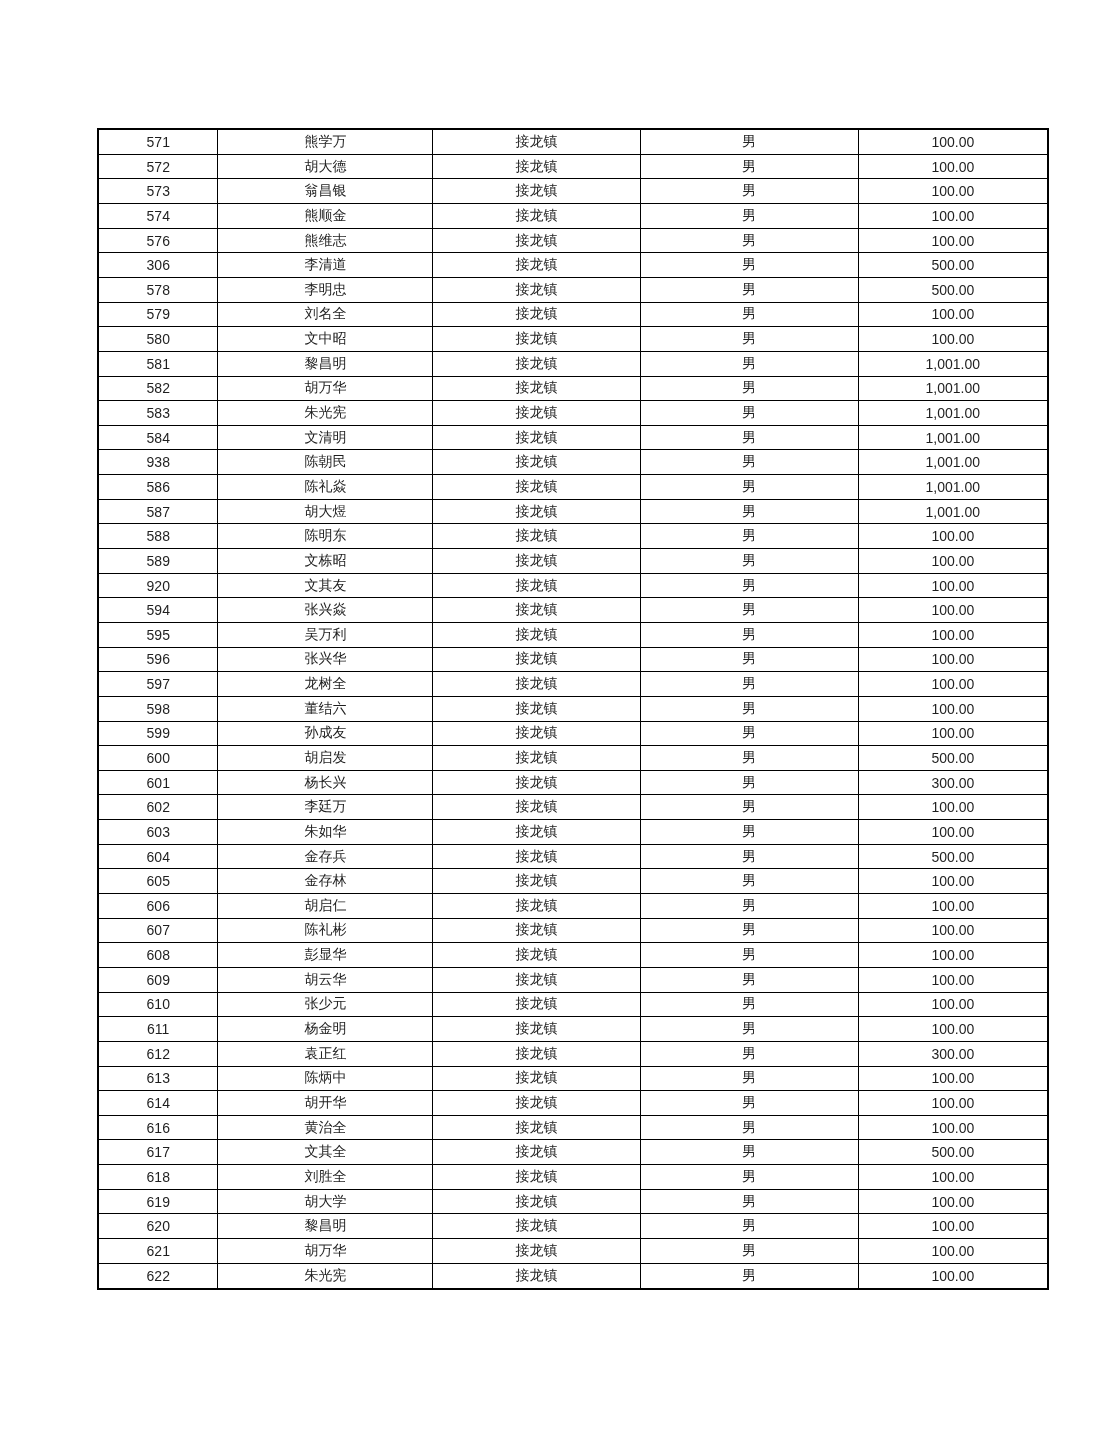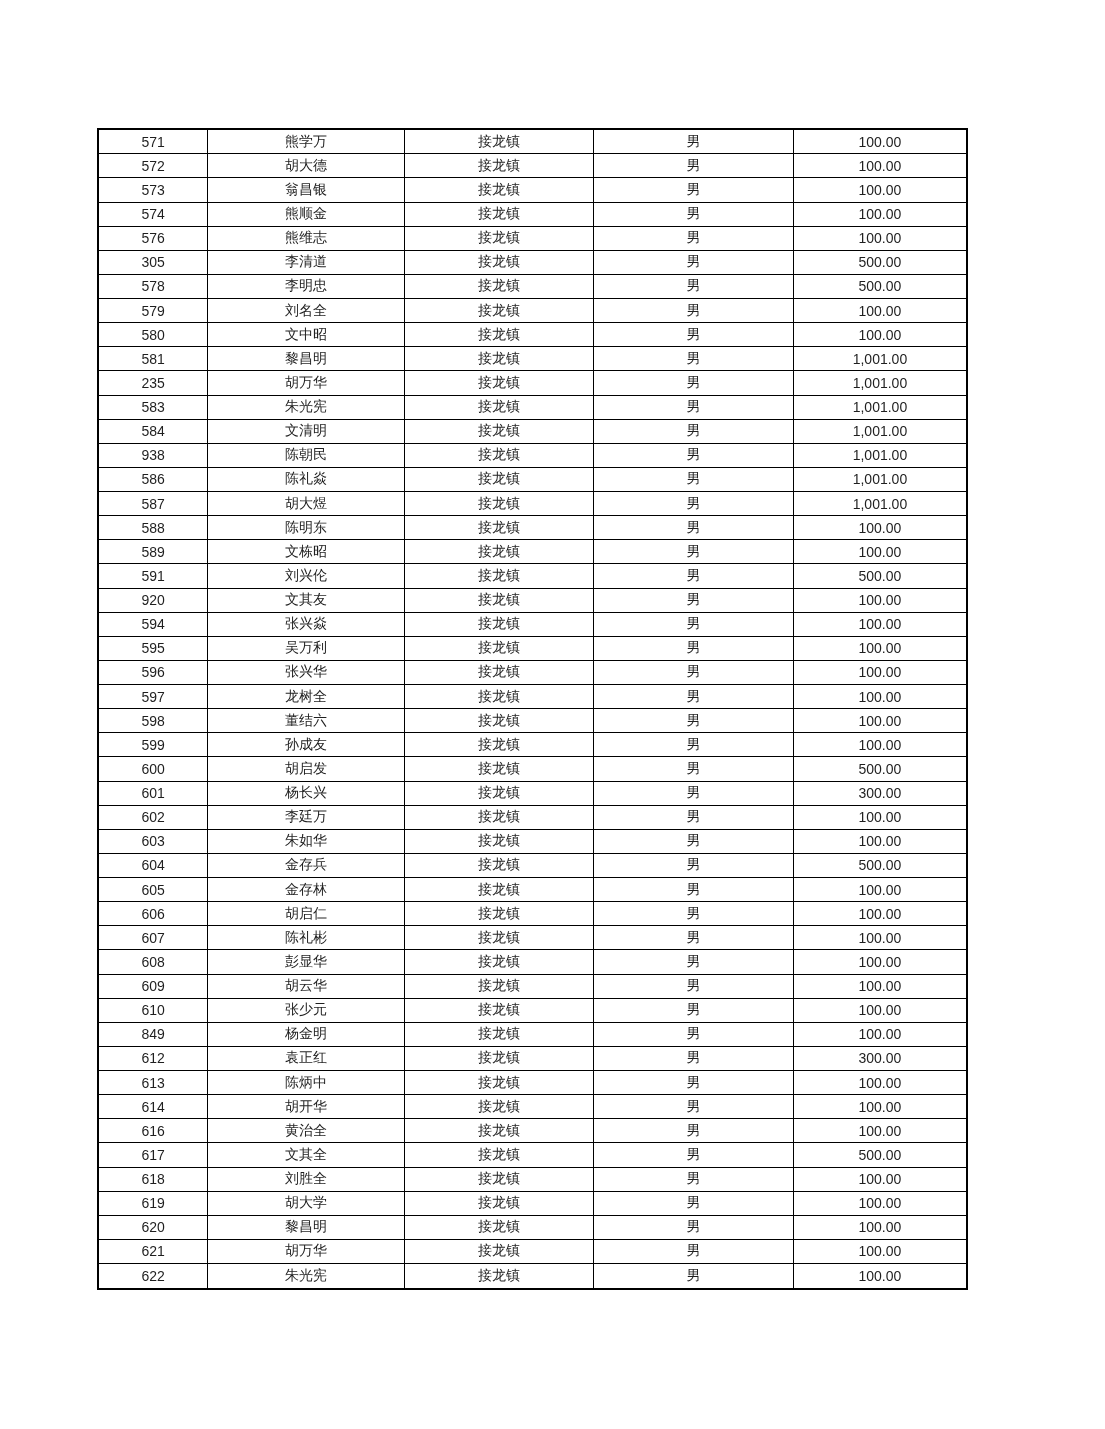--- a/index.html
+++ b/index.html
@@ -13,21 +13,21 @@
     position: relative;
     width: 1105px;
     height: 1429px;
     background: #ffffff;
     overflow: hidden;
   }
   table.roster {
     position: absolute;
     left: 97px;
     top: 128px;
-    width: 871px;
+    width: 952px;
     height: 1162px;
     border-collapse: collapse;
     table-layout: fixed;
   }
   table.roster, table.roster td {
     border: 1px solid #000000;
   }
   table.roster {
     border-width: 2px;
   }
@@ -81,21 +81,21 @@
           <td class="c-amount">100.00</td>
         </tr>
         <tr>
           <td class="c-no">576</td>
           <td class="c-name">熊维志</td>
           <td class="c-town">接龙镇</td>
           <td class="c-gender">男</td>
           <td class="c-amount">100.00</td>
         </tr>
         <tr>
-          <td class="c-no">305</td>
+          <td class="c-no">306</td>
           <td class="c-name">李清道</td>
           <td class="c-town">接龙镇</td>
           <td class="c-gender">男</td>
           <td class="c-amount">500.00</td>
         </tr>
         <tr>
           <td class="c-no">578</td>
           <td class="c-name">李明忠</td>
           <td class="c-town">接龙镇</td>
           <td class="c-gender">男</td>
@@ -116,21 +116,21 @@
           <td class="c-amount">100.00</td>
         </tr>
         <tr>
           <td class="c-no">581</td>
           <td class="c-name">黎昌明</td>
           <td class="c-town">接龙镇</td>
           <td class="c-gender">男</td>
           <td class="c-amount">1,001.00</td>
         </tr>
         <tr>
-          <td class="c-no">235</td>
+          <td class="c-no">582</td>
           <td class="c-name">胡万华</td>
           <td class="c-town">接龙镇</td>
           <td class="c-gender">男</td>
           <td class="c-amount">1,001.00</td>
         </tr>
         <tr>
           <td class="c-no">583</td>
           <td class="c-name">朱光宪</td>
           <td class="c-town">接龙镇</td>
           <td class="c-gender">男</td>
@@ -172,27 +172,20 @@
           <td class="c-amount">100.00</td>
         </tr>
         <tr>
           <td class="c-no">589</td>
           <td class="c-name">文栋昭</td>
           <td class="c-town">接龙镇</td>
           <td class="c-gender">男</td>
           <td class="c-amount">100.00</td>
         </tr>
         <tr>
-          <td class="c-no">591</td>
-          <td class="c-name">刘兴伦</td>
-          <td class="c-town">接龙镇</td>
-          <td class="c-gender">男</td>
-          <td class="c-amount">500.00</td>
-        </tr>
-        <tr>
           <td class="c-no">920</td>
           <td class="c-name">文其友</td>
           <td class="c-town">接龙镇</td>
           <td class="c-gender">男</td>
           <td class="c-amount">100.00</td>
         </tr>
         <tr>
           <td class="c-no">594</td>
           <td class="c-name">张兴焱</td>
           <td class="c-town">接龙镇</td>
@@ -305,21 +298,21 @@
           <td class="c-amount">100.00</td>
         </tr>
         <tr>
           <td class="c-no">610</td>
           <td class="c-name">张少元</td>
           <td class="c-town">接龙镇</td>
           <td class="c-gender">男</td>
           <td class="c-amount">100.00</td>
         </tr>
         <tr>
-          <td class="c-no">849</td>
+          <td class="c-no">611</td>
           <td class="c-name">杨金明</td>
           <td class="c-town">接龙镇</td>
           <td class="c-gender">男</td>
           <td class="c-amount">100.00</td>
         </tr>
         <tr>
           <td class="c-no">612</td>
           <td class="c-name">袁正红</td>
           <td class="c-town">接龙镇</td>
           <td class="c-gender">男</td>

